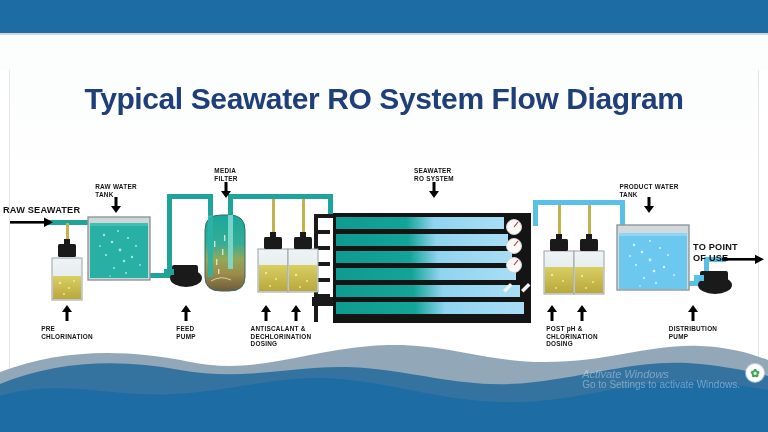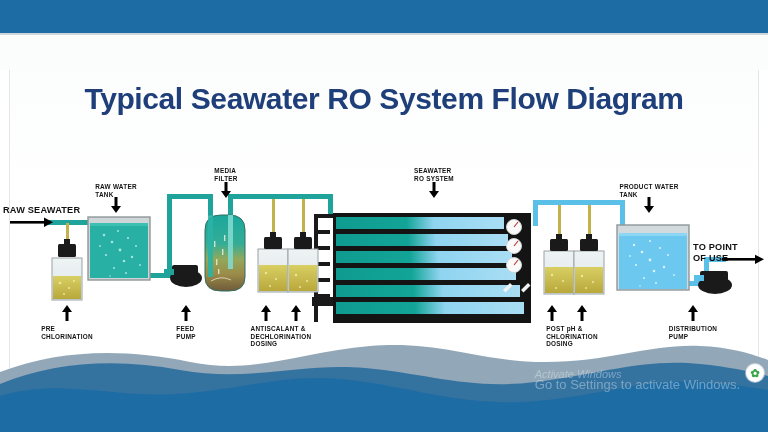--- a/index.html
+++ b/index.html
@@ -53,21 +53,21 @@
   .lbl.big{font-size:9.2px;line-height:11px;letter-spacing:0.2px;}
   .lbl.left{transform:none;text-align:left;}
 
   
 
   
   .wm{position:absolute;right:28px;bottom:42px;text-align:left;
       color:rgba(232,240,247,.40);
       font-family:"Liberation Sans", sans-serif;}
   .wm .l1{font-size:11px;line-height:12px;font-style:italic;}
-  .wm .l2{font-size:13px;line-height:10px;}
+  .wm .l2{font-size:10px;line-height:10px;}
 
   .badge{position:absolute;right:4px;bottom:50px;width:18px;height:18px;border-radius:50%;
          background:#ffffff;display:flex;align-items:center;justify-content:center;
          box-shadow:0 0 0 1px rgba(255,255,255,.5);}
   .badge span{font-size:11px;color:#3aa64a;font-weight:bold;line-height:1;}
 </style>
 </head>
 <body>
 
 <div id="screen">

